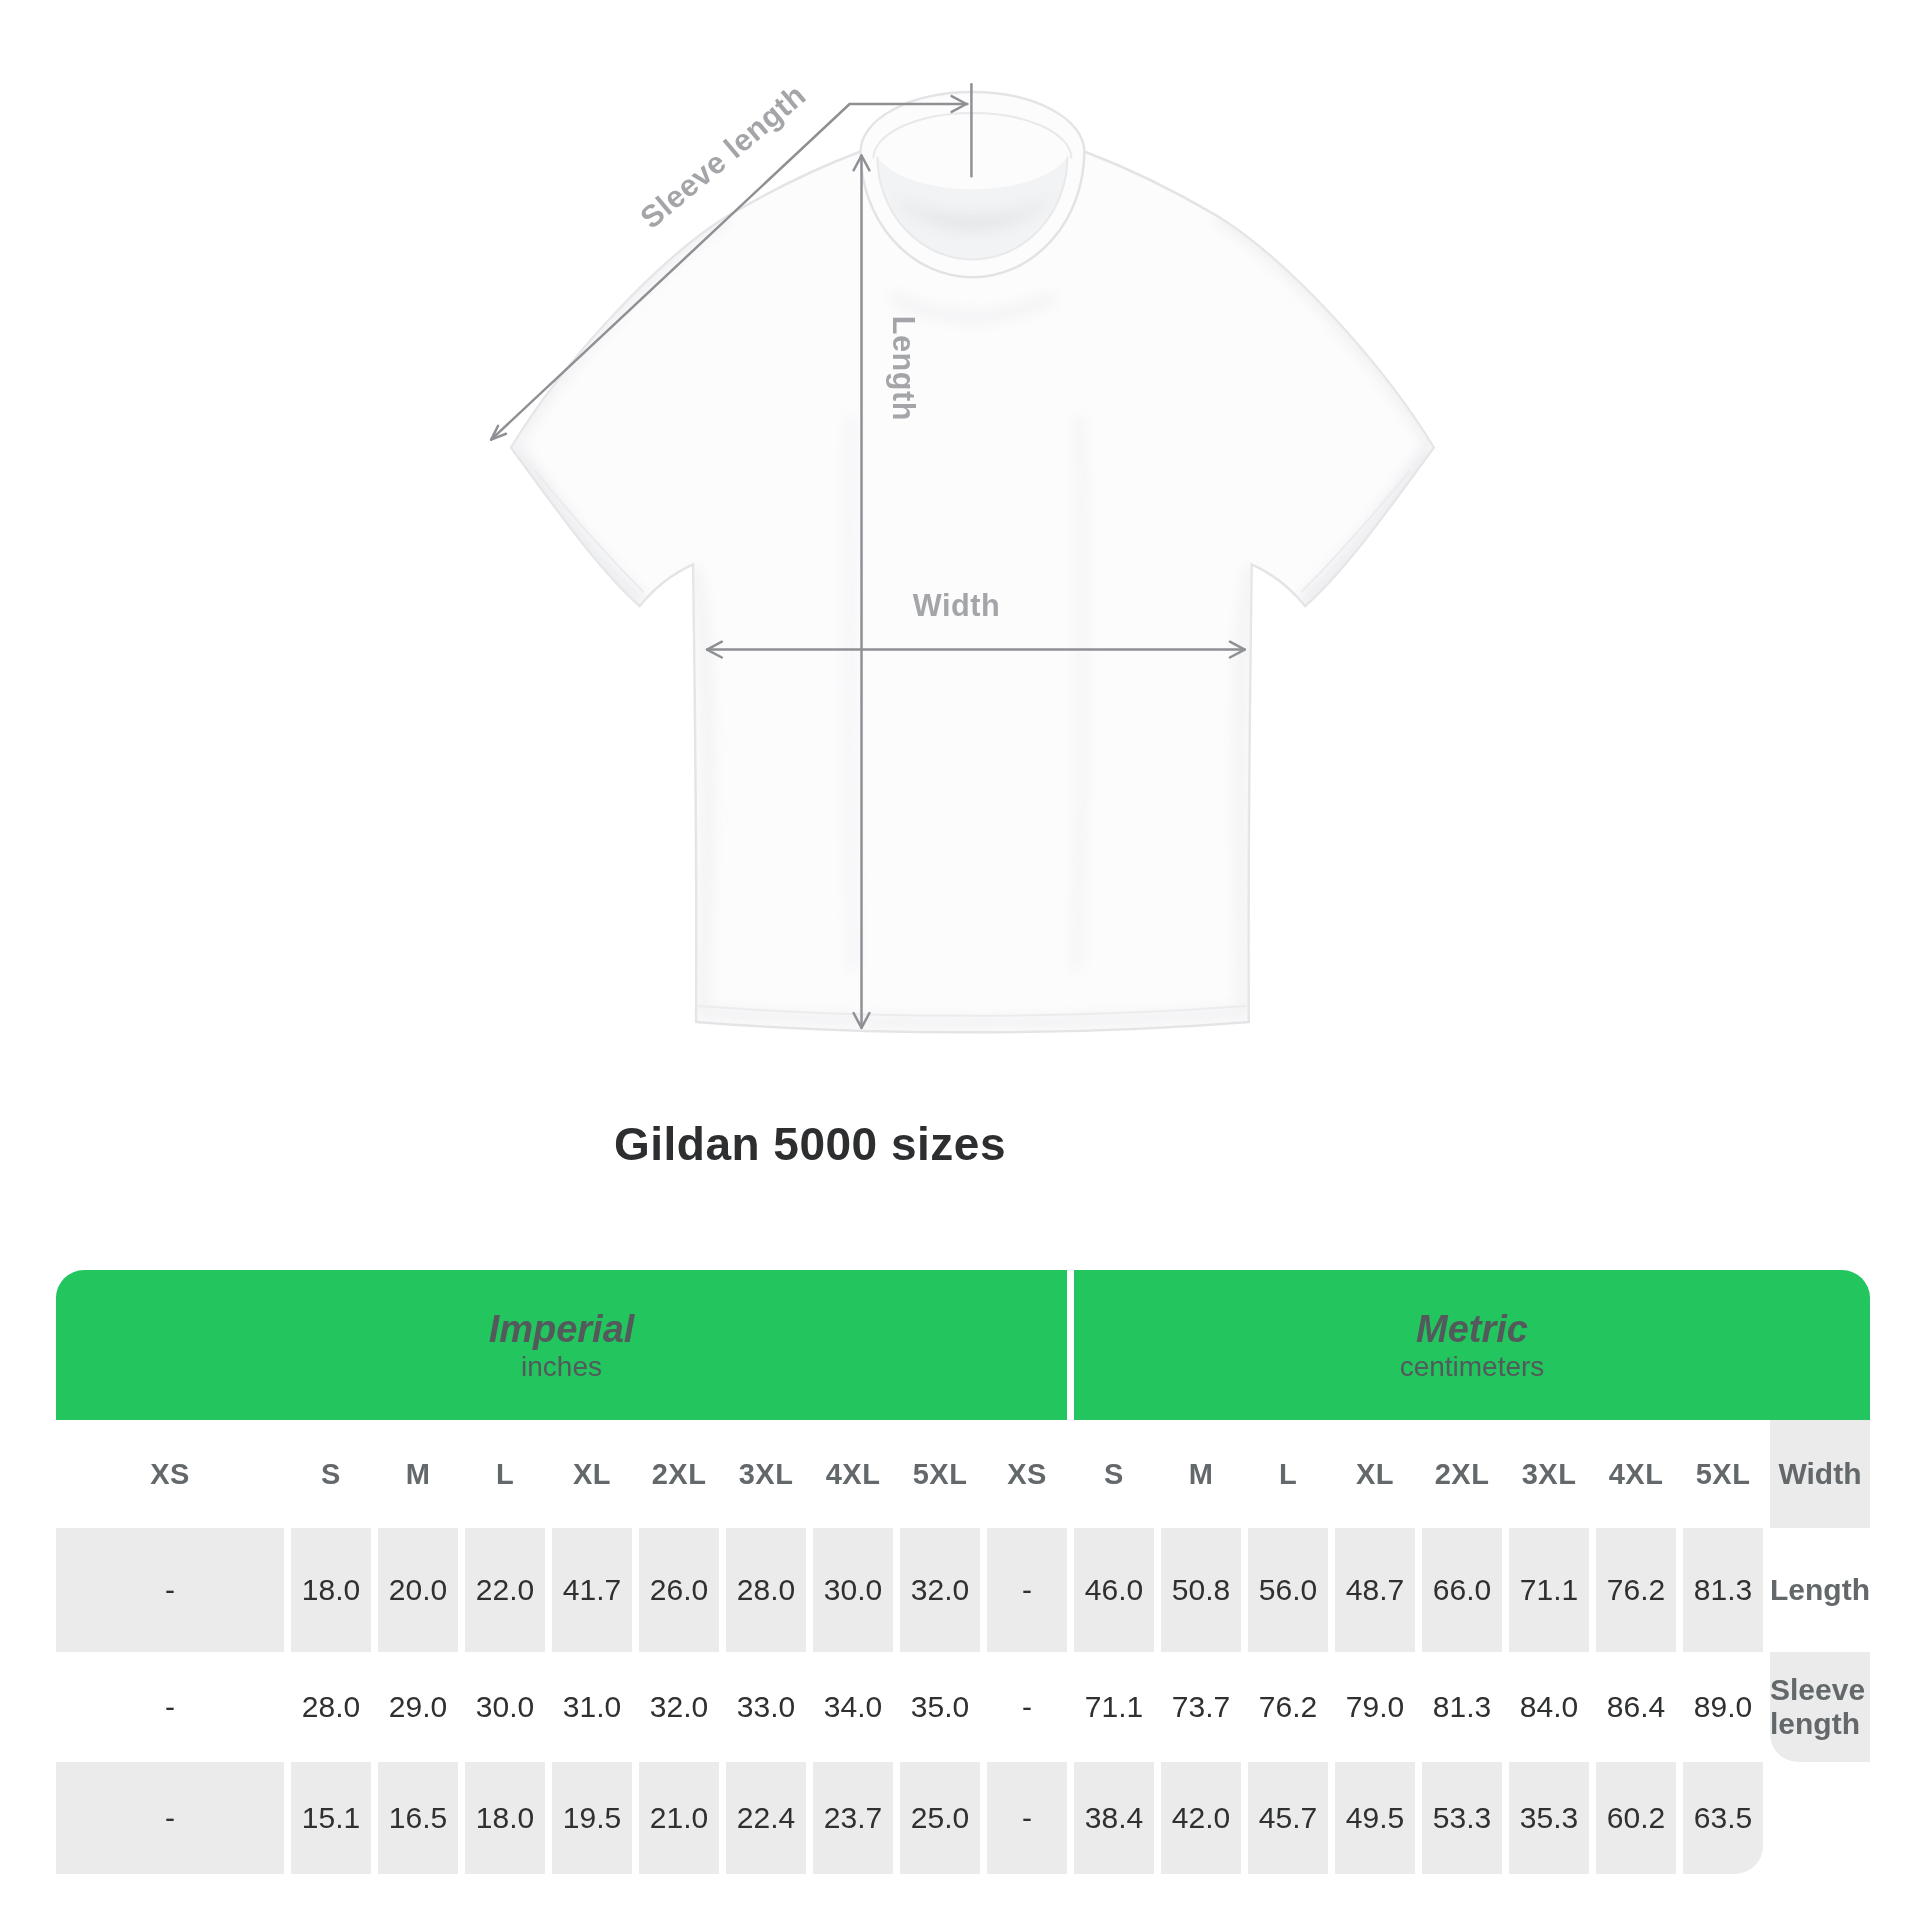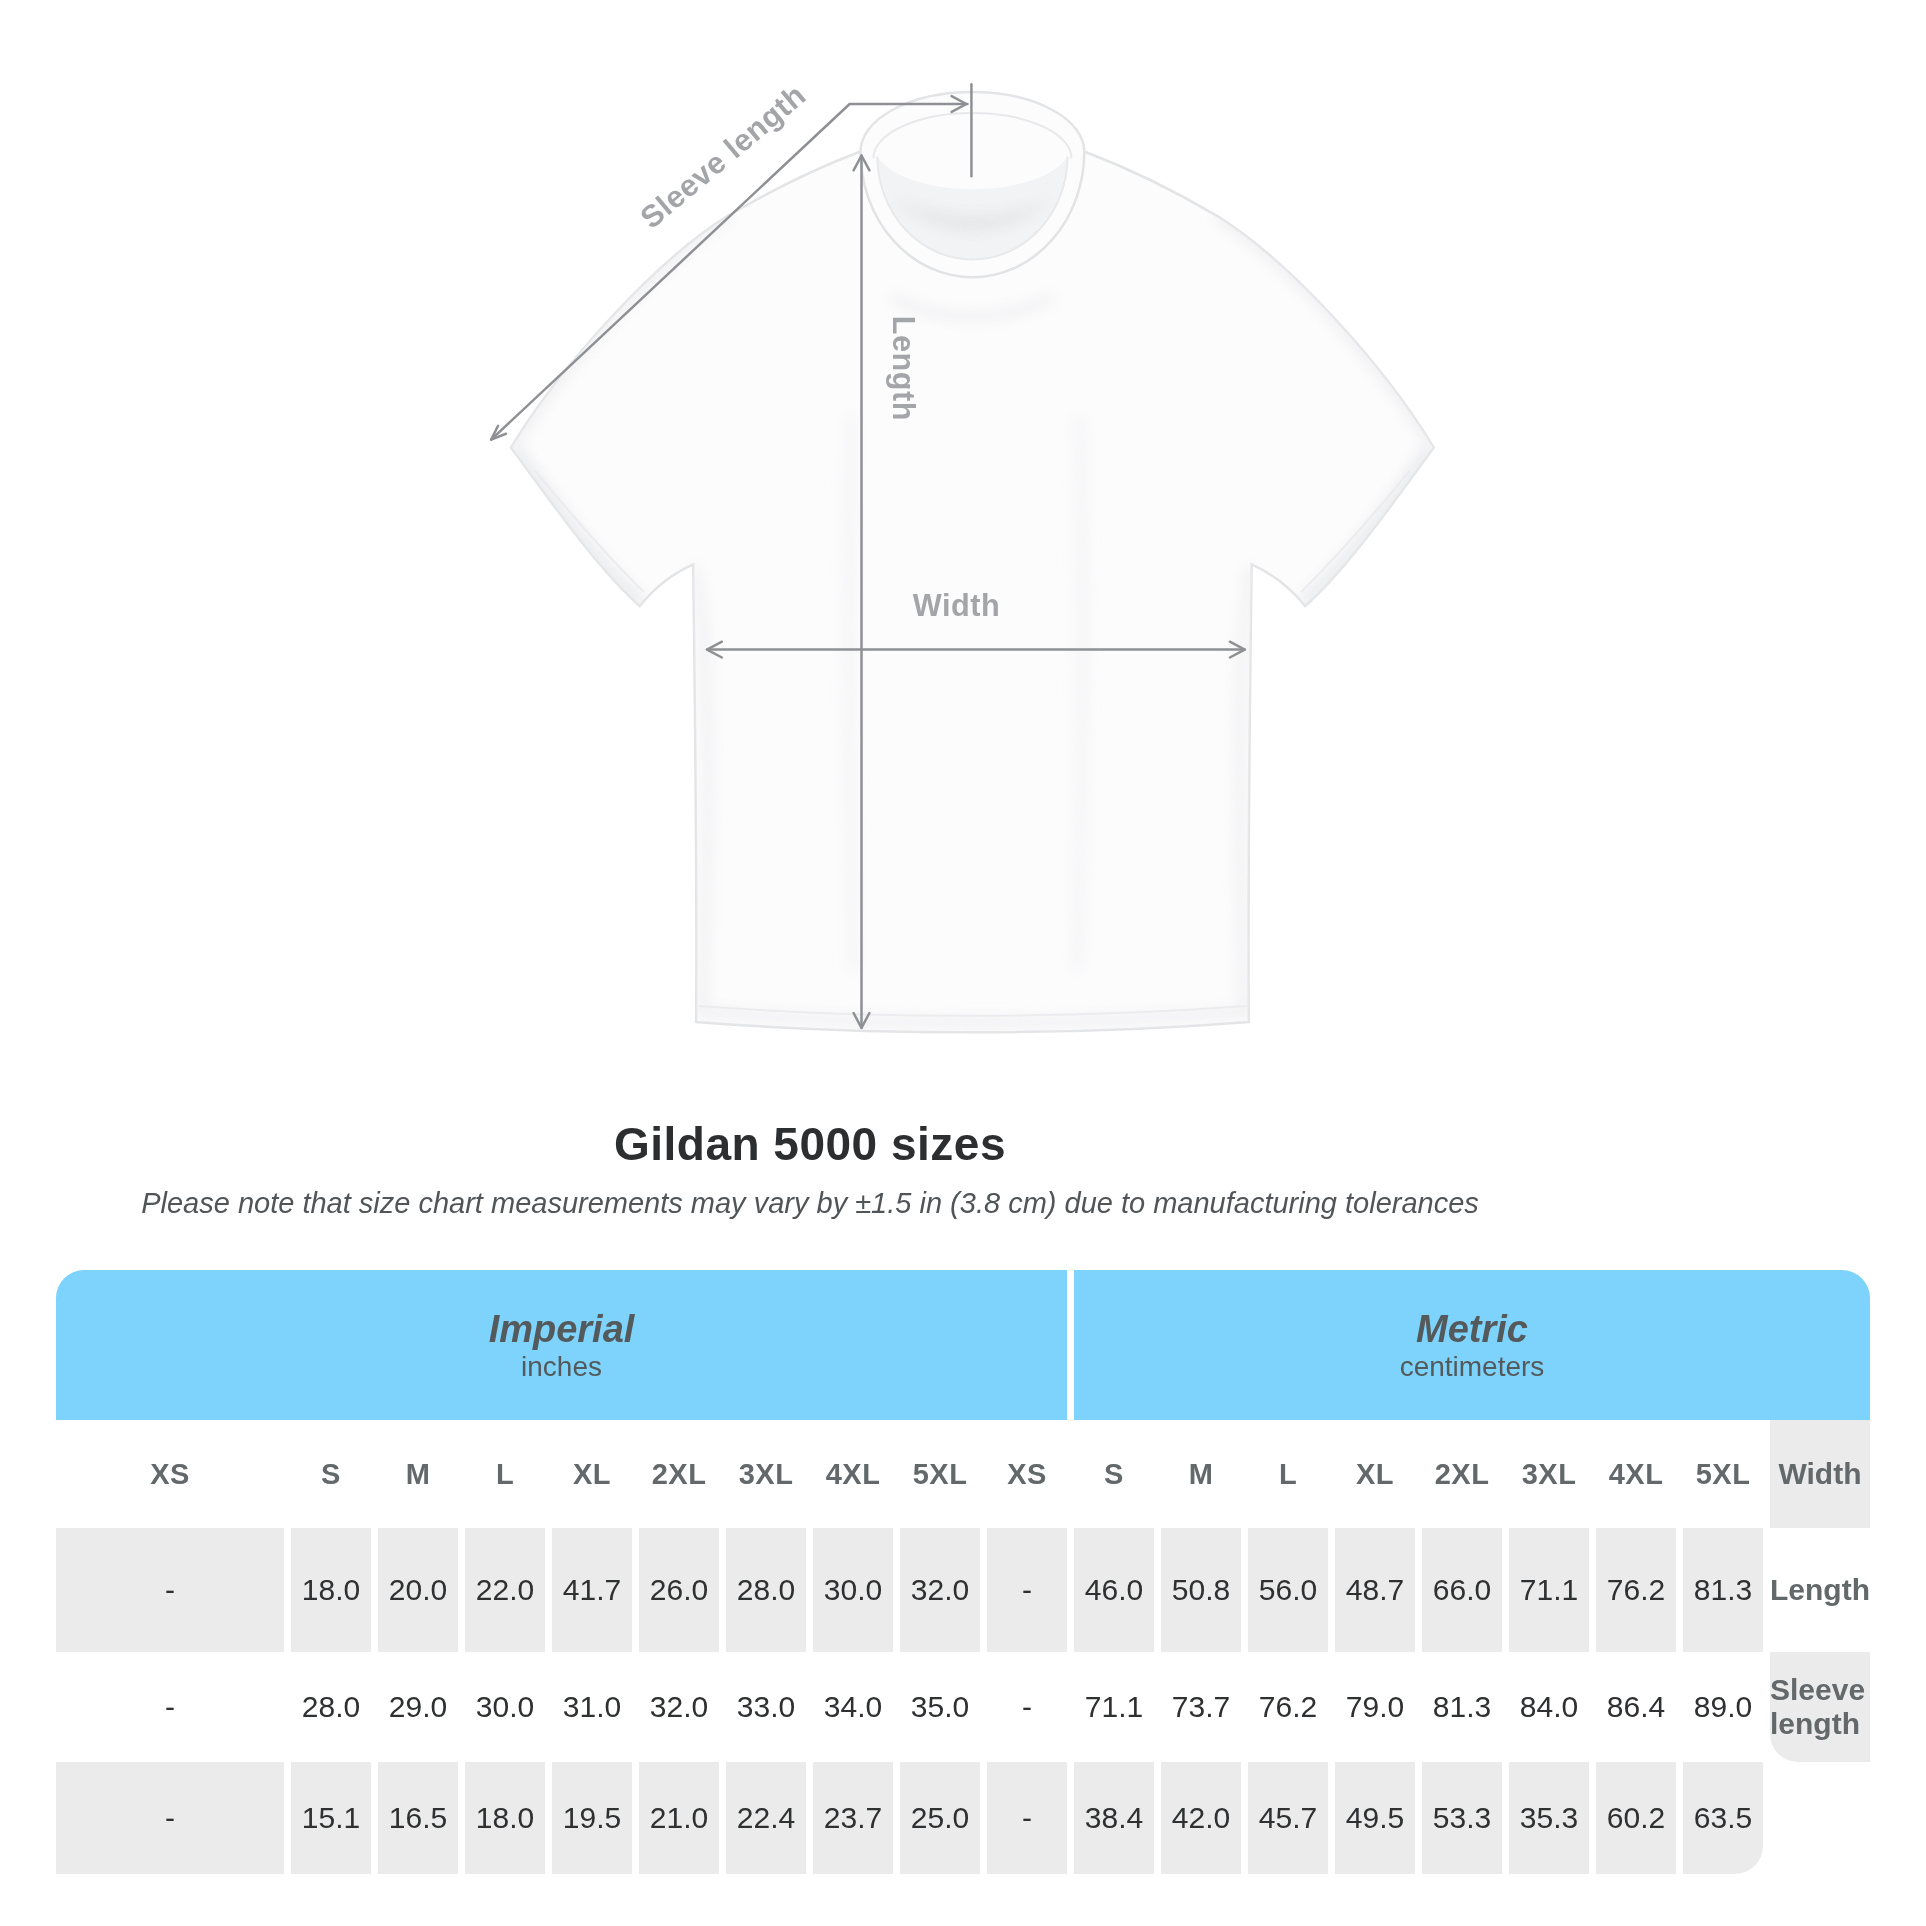--- a/index.html
+++ b/index.html
@@ -15,21 +15,21 @@
   .title-block{position:absolute;top:1117px;left:0;width:1620px;text-align:center;}
   .page-title{margin:0;font-size:46px;font-weight:bold;color:#2c2e30;letter-spacing:0.5px;}
   .tolerance-note{margin:16px 0 0 0;font-size:29px;font-style:italic;color:#515558;}
 
   
   .size-table{position:absolute;top:1270px;left:56px;width:1814px;
       display:grid;grid-template-columns:228px repeat(18,1fr);
       grid-template-rows:150px 108px 124px 110px 112px;
       column-gap:7px;row-gap:0;}
   .cell{display:flex;align-items:center;justify-content:center;}
-  .band{background:#7dd3fc;flex-direction:column;}
+  .band{background:#22c55e;flex-direction:column;}
   .band-left{grid-column:1/11;border-top-left-radius:28px;}
   .band-right{grid-column:11/20;border-top-right-radius:28px;}
   .band-title{font-size:38px;font-weight:bold;font-style:italic;color:#54595c;}
   .band-unit{font-size:28px;color:#54595c;}
   .head{font-size:29px;font-weight:bold;color:#63686b;letter-spacing:0.5px;}
   .rowlabel{font-size:30px;font-weight:bold;color:#63686b;}
   .val{font-size:30px;color:#2e3031;}
   .gray{background:#ebebeb;}
   .bl{border-bottom-left-radius:28px;}
   .br{border-bottom-right-radius:28px;}
@@ -117,21 +117,20 @@
     <polyline class="measure-line" points="1242,648 1257,656 1242,664"></polyline>
 
     <text class="measure-label" x="737" y="166" text-anchor="middle" transform="rotate(-40 737 166)">Sleeve length</text>
     <text class="measure-label" x="902" y="372" text-anchor="middle" transform="rotate(90 902 372)">Length</text>
     <text class="measure-label" x="966" y="622" text-anchor="middle">Width</text>
   </g>
 </svg>
 
 <div class="title-block">
   <h1 class="page-title">Gildan 5000 sizes</h1>
-  <p class="tolerance-note">Please note that size chart measurements may vary by ±1.5 in (3.8 cm) due to manufacturing tolerances</p>
 </div>
 
 <div class="size-table">
   <div class="cell band band-left">
     <div class="band-title">Imperial</div>
     <div class="band-unit">inches</div>
   </div>
   <div class="cell band band-right">
     <div class="band-title">Metric</div>
     <div class="band-unit">centimeters</div>

